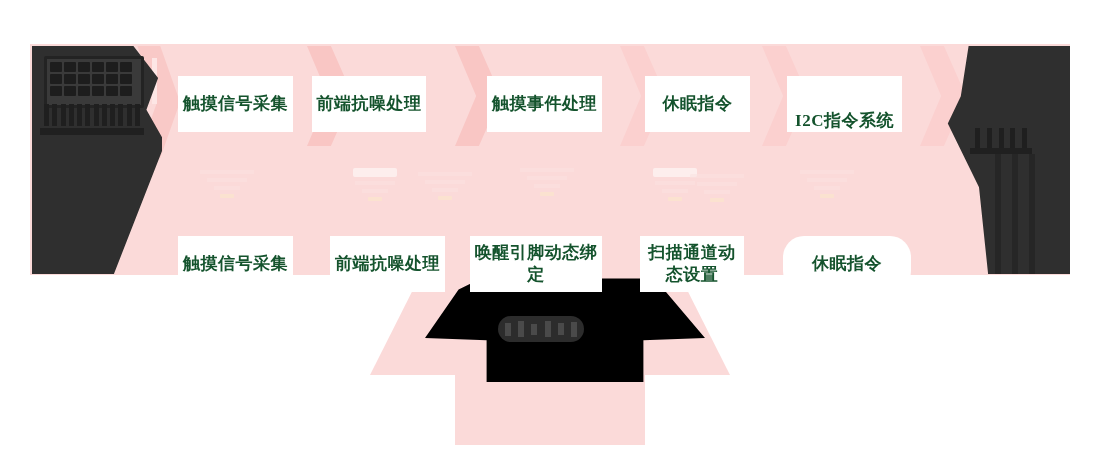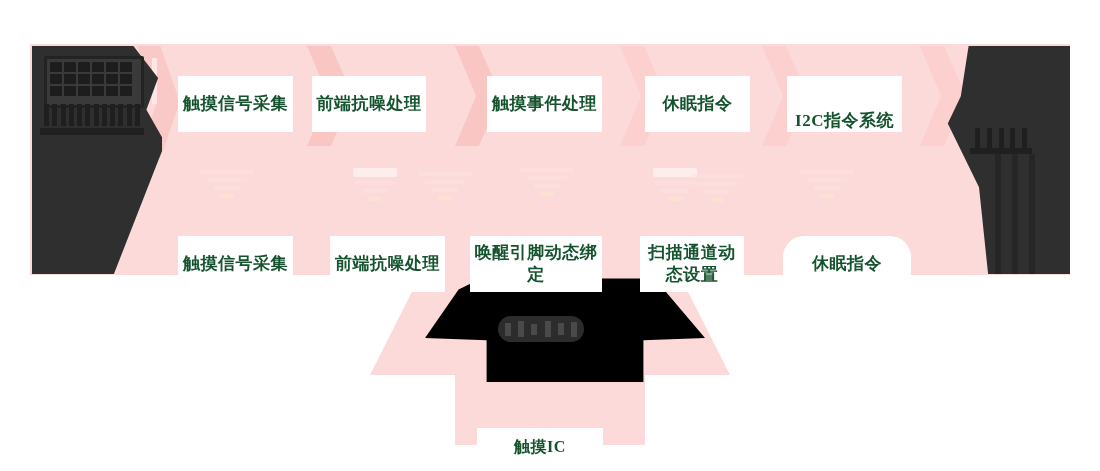--- a/index.html
+++ b/index.html
@@ -282,17 +282,14 @@
       <span>唤醒引脚动态绑定</span>
     </div>
     <div class="box" style="left:640px;width:104px;">
       <span>扫描通道动态设置</span>
     </div>
     <div class="box" style="left:783px;width:128px;border-radius:21px;">
       <span>休眠指令</span>
     </div>
   </div>
 
-  <div class="box bottom">
-    <span>触摸IC</span>
-  </div>
 
 </div>
 
 </body></html>

